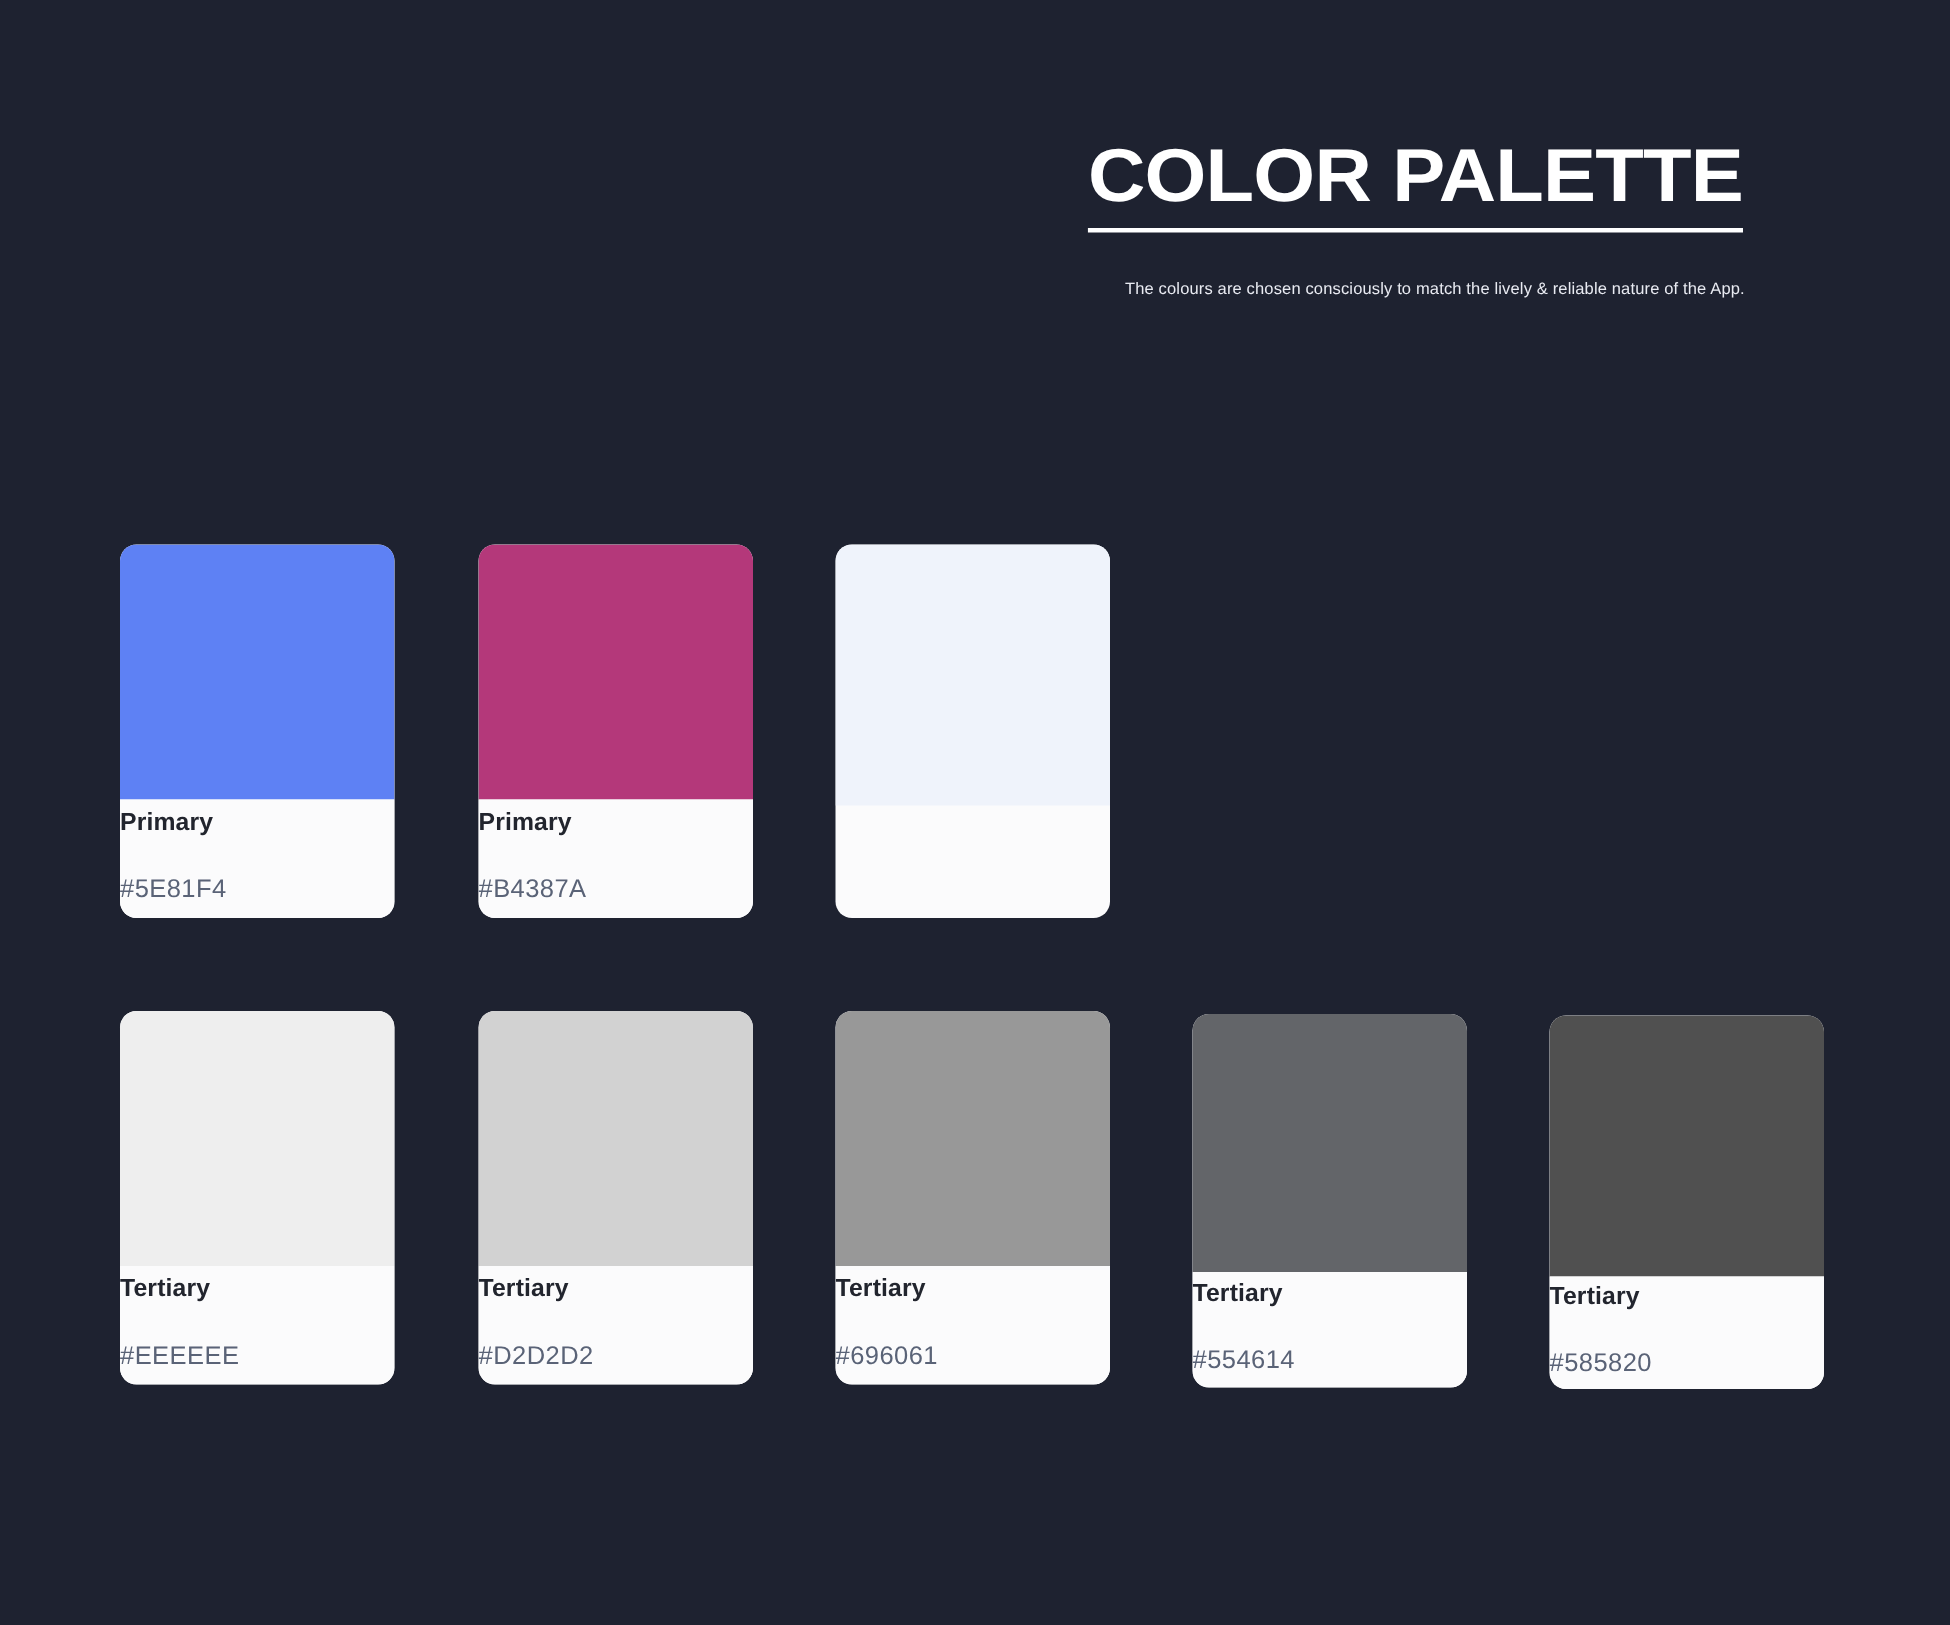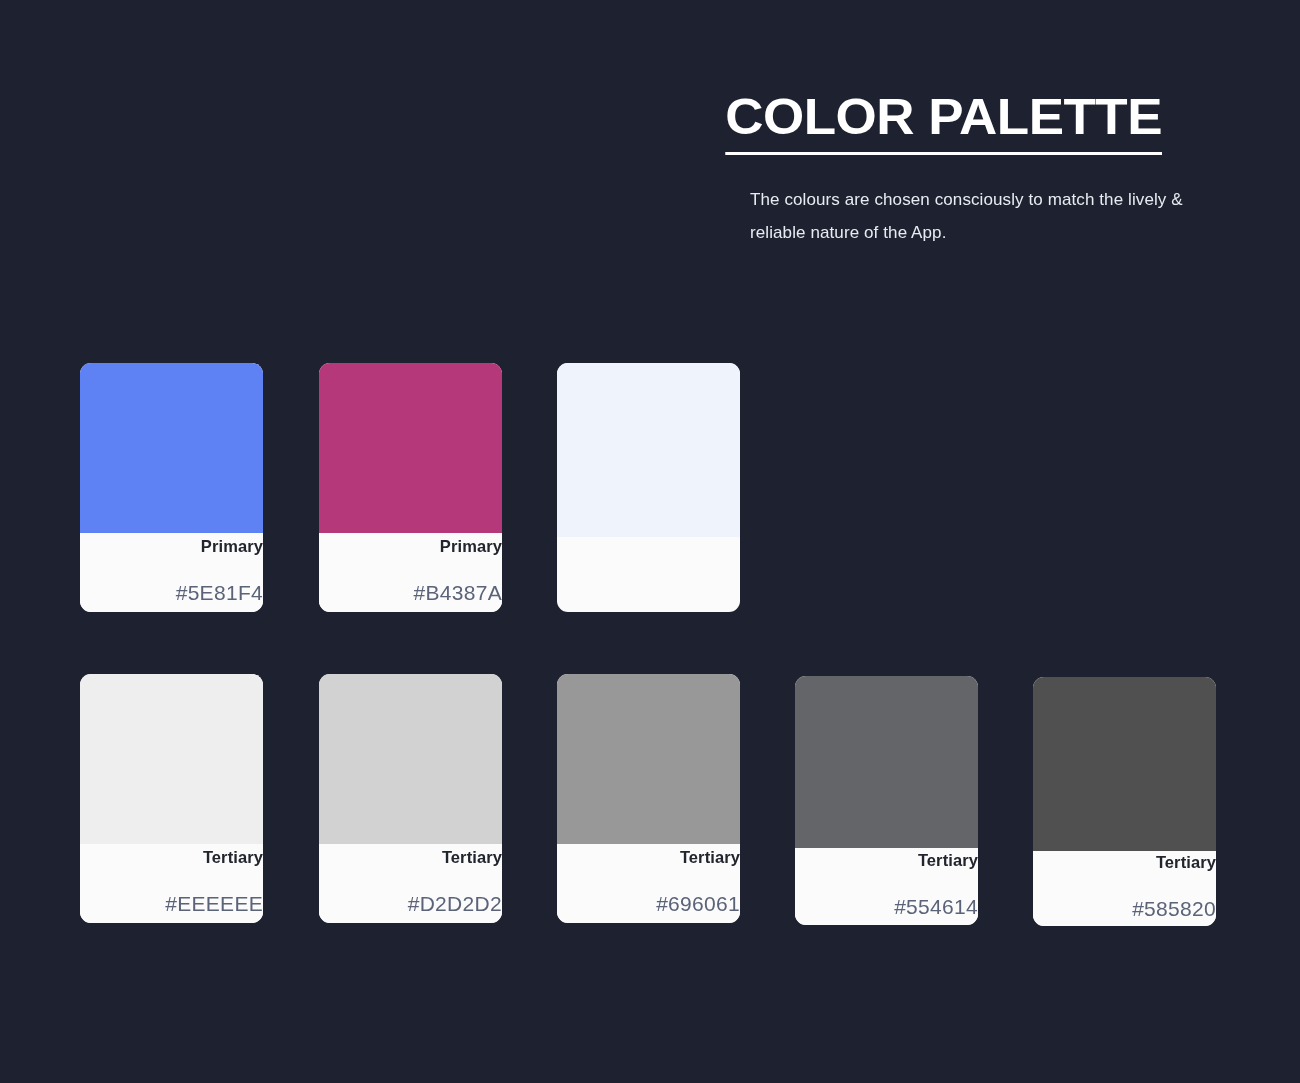--- a/index.html
+++ b/index.html
@@ -37,21 +37,21 @@
     text-transform: uppercase;
     transform: scaleX(1.06);
     transform-origin: right center;
     padding-bottom: 9px;
     border-bottom: 3px solid #ffffff;
     white-space: nowrap;
   }
 
   .header-subtitle {
     margin-top: 28px;
-    font-size: 17px;
+    font-size: 11px;
     line-height: 1.95;
     color: #e9ebf2;
     font-weight: 400;
     letter-spacing: 0.1px;
   }
 
   
   .palette {
     position: absolute;
     left: 80px;
@@ -85,36 +85,36 @@
     width: 100%;
     flex: 0 0 auto;
     height: 170px;
   }
 
   .swatch-info {
     flex: 1 1 auto;
     background: #fbfbfc;
     display: flex;
     flex-direction: column;
-    align-items: flex-end;
+    align-items: flex-start;
     justify-content: center;
     padding-bottom: 4px;
   }
 
   .swatch-name {
     font-size: 16.5px;
     font-weight: 700;
     color: #22252e;
     letter-spacing: 0.1px;
     line-height: 1;
   }
 
   .swatch-hex {
     margin-top: 27px;
-    font-size: 21px;
+    font-size: 17px;
     font-weight: 400;
     color: #5a6377;
     letter-spacing: 0.3px;
     line-height: 1;
   }
 </style>
 </head>
 <body style="background: rgb(30, 34, 48);">
 
 <div class="header">

